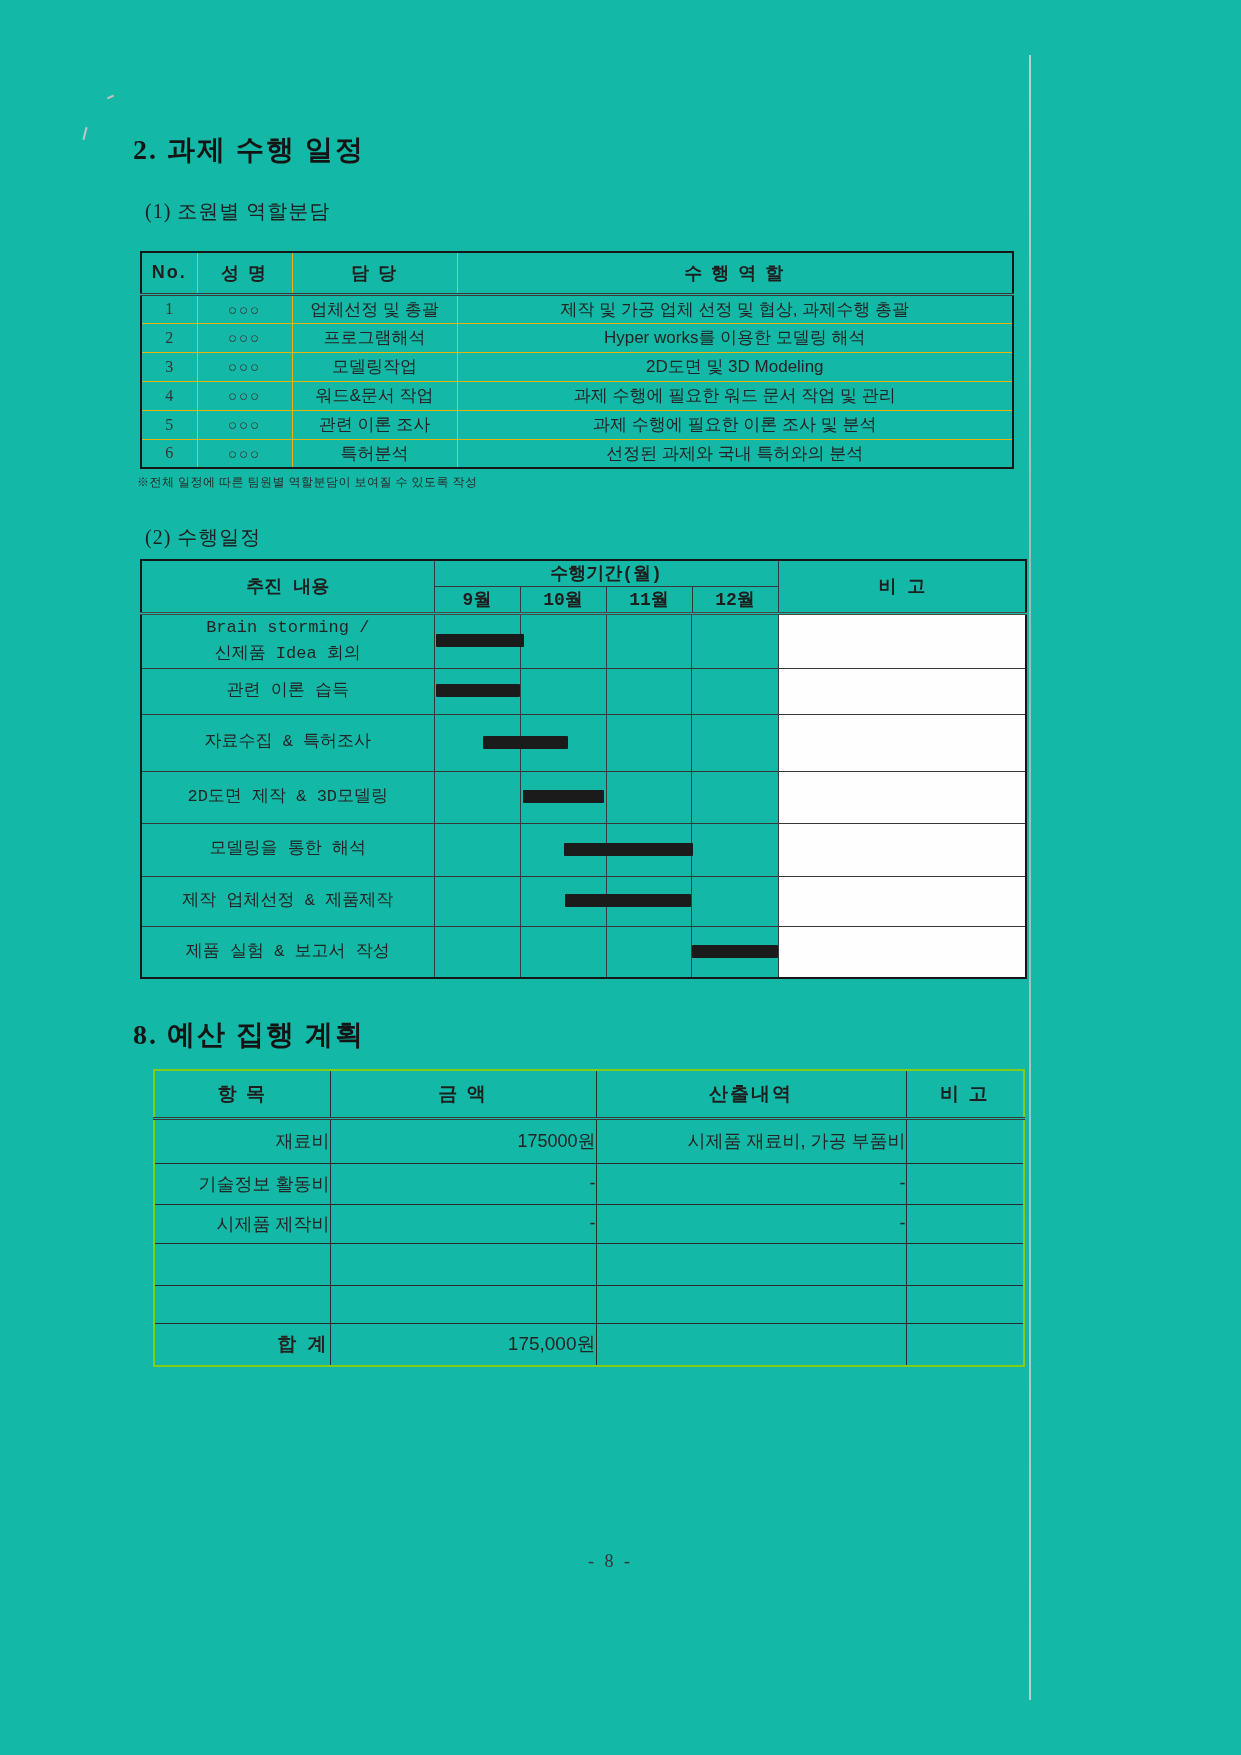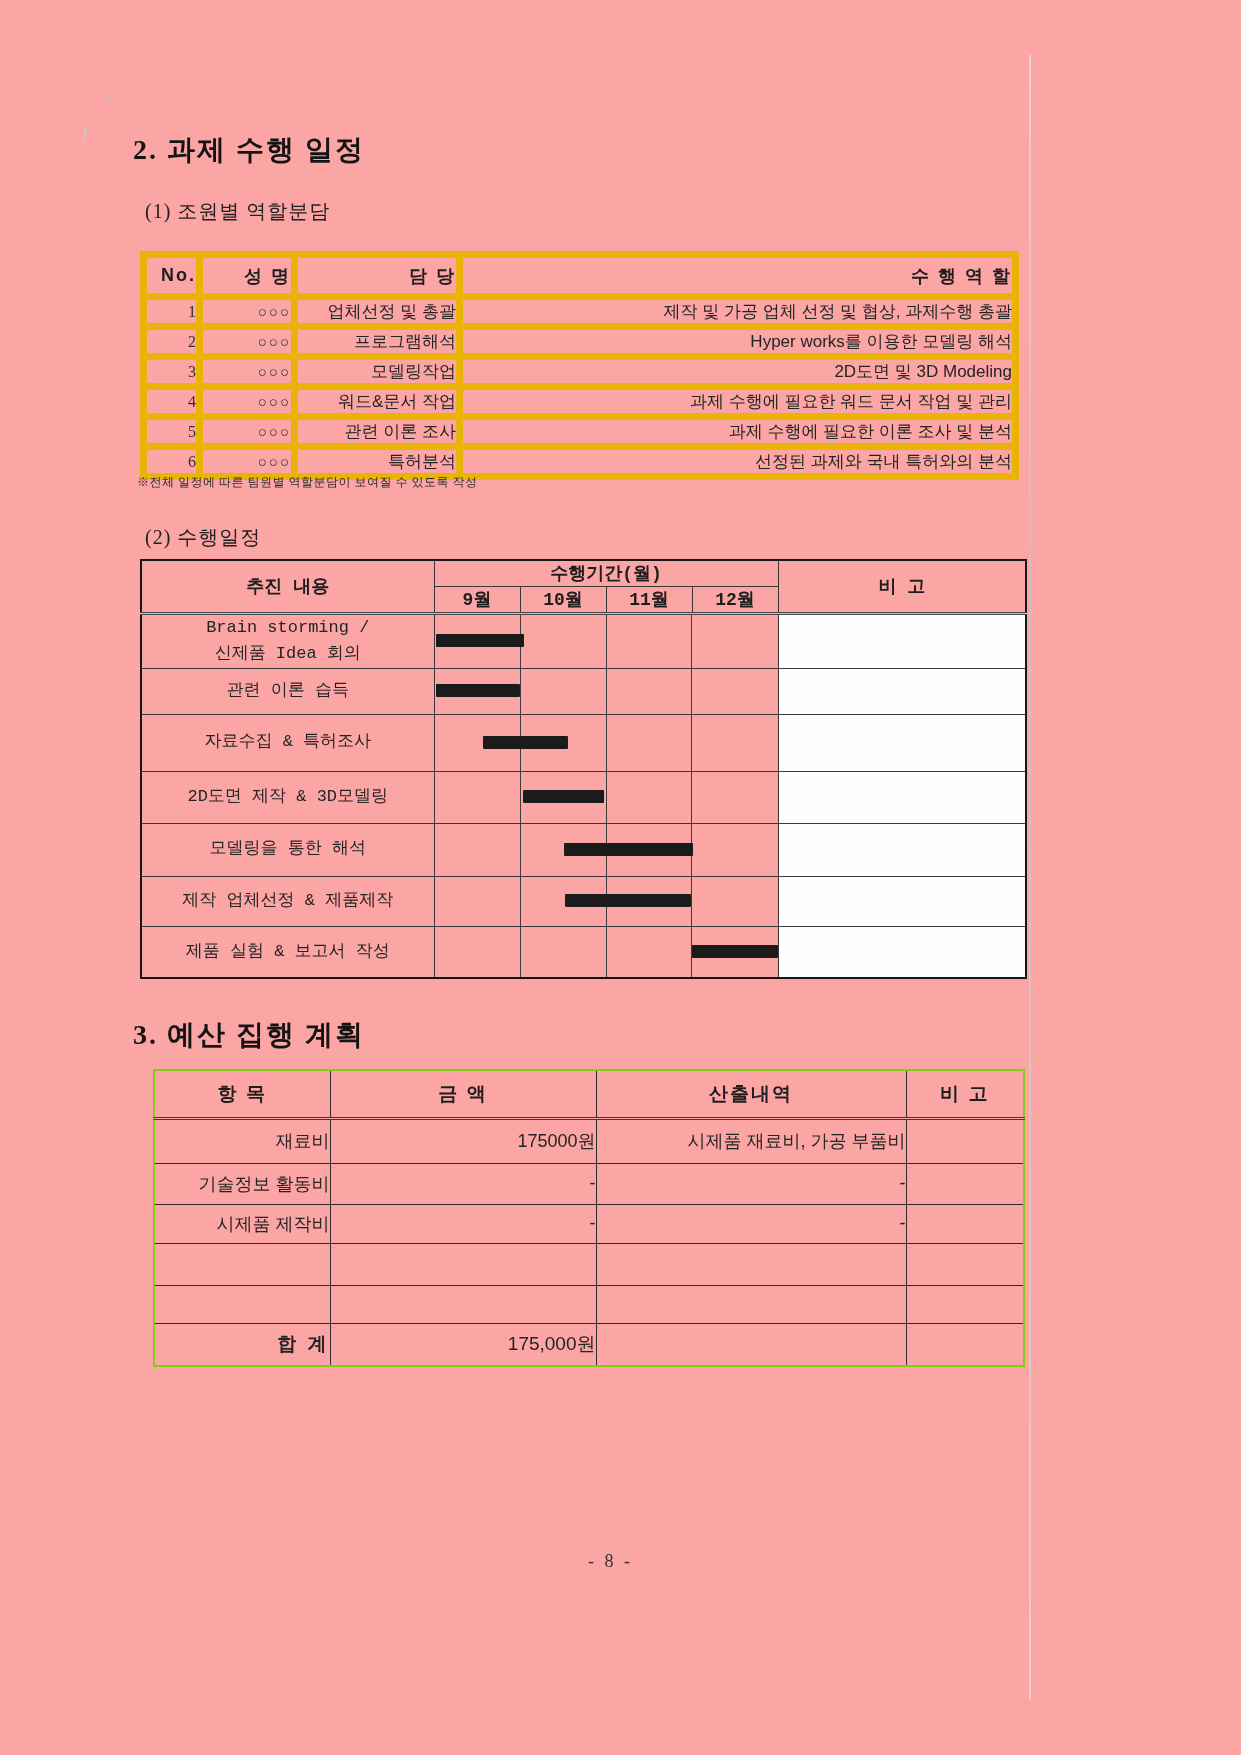--- a/index.html
+++ b/index.html
@@ -1,21 +1,21 @@
 <!DOCTYPE html>
 <html><head>
 <meta charset="utf-8">
 <style>
   * { margin:0; padding:0; box-sizing:border-box; }
   html,body { background:#e9e9e9; }
   .page {
     position:relative;
     width:1241px; height:1755px;
     margin:0 auto;
-    background:#fca5a5;
+    background:#14b8a6;
     color:#1e1e1e;
     font-family:"Liberation Sans","DejaVu Sans",sans-serif;
     overflow:hidden;
   }
   
   .h1 {
     position:absolute; left:133px;
     font-family:"Liberation Serif","DejaVu Serif",serif;
     font-size:28px; font-weight:bold; letter-spacing:2px; color:#141414;
   }
@@ -34,21 +34,21 @@
     font-size:12px; color:#2a2a2a; letter-spacing:0.5px;
   }
   
   table { border-collapse:collapse; table-layout:fixed; }
   th, td { overflow:hidden; }
   
   .t1 {
     position:absolute; left:140px; top:251px; width:872px;
     border:2px solid #161616;
   }
-  .t1 th, .t1 td { border:7px solid #eab308; text-align:right; vertical-align:middle; }
+  .t1 th, .t1 td { border:1px solid #eab308; text-align:center; vertical-align:middle; }
   .t1 thead tr { height:42px; }
   .t1 thead th { font-size:18px; font-weight:bold; border-bottom:3px double #3a3a3a; letter-spacing:2px; }
   .t1 tbody tr { height:29px; }
   .t1 tbody td { font-size:17px; color:#242424; }
   .t1 td.num { font-family:"Liberation Serif","DejaVu Serif",serif; font-size:16px; color:#333; }
   .t1 td.name { font-size:15px; letter-spacing:2px; color:#333; }
   
   .gantt {
     position:absolute; left:140px; top:559px; width:885px;
     border:2px solid #161616;
@@ -245,21 +245,21 @@
       <tr style="height:52px">
         <td class="task">제품 실험 &amp; 보고서 작성</td>
         <td class="bars" colspan="4">
             <b class="bar" style="left: 75%; width: 25%; background: rgb(27, 27, 27);"></b>
           </td>
         <td class="remark"></td>
       </tr>
     </tbody>
   </table>
 
-  <div class="h1 s3">3. 예산 집행 계획</div>
+  <div class="h1 s3">8. 예산 집행 계획</div>
 
   <table class="budget">
     <colgroup>
         <col style="width:176px">
         <col style="width:266px">
         <col style="width:310px">
         <col style="width:118px">
       </colgroup>
     <thead>
       <tr>

